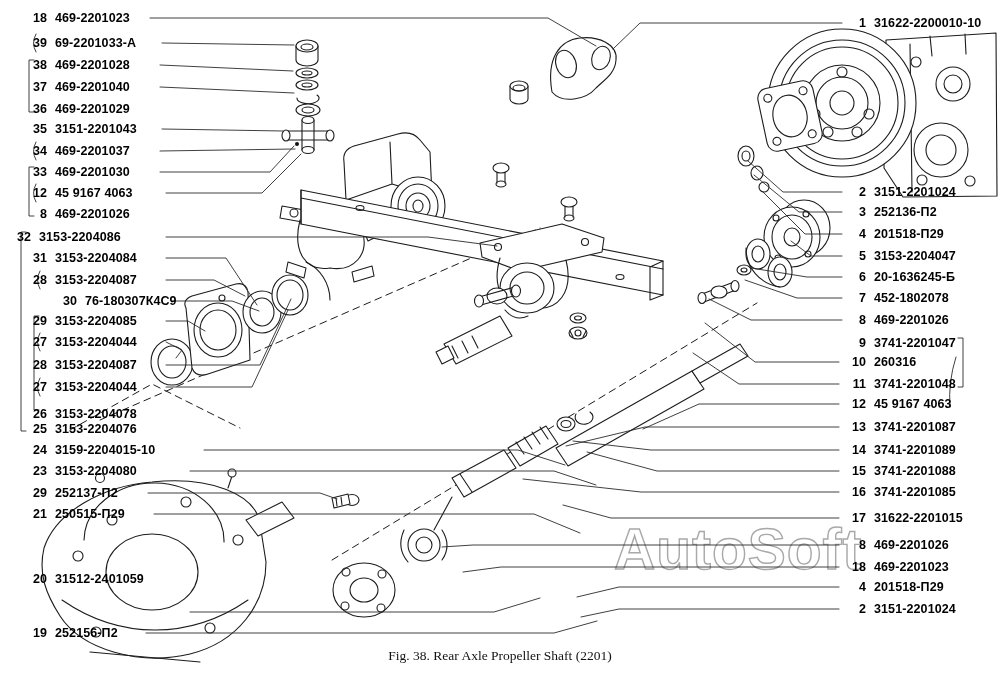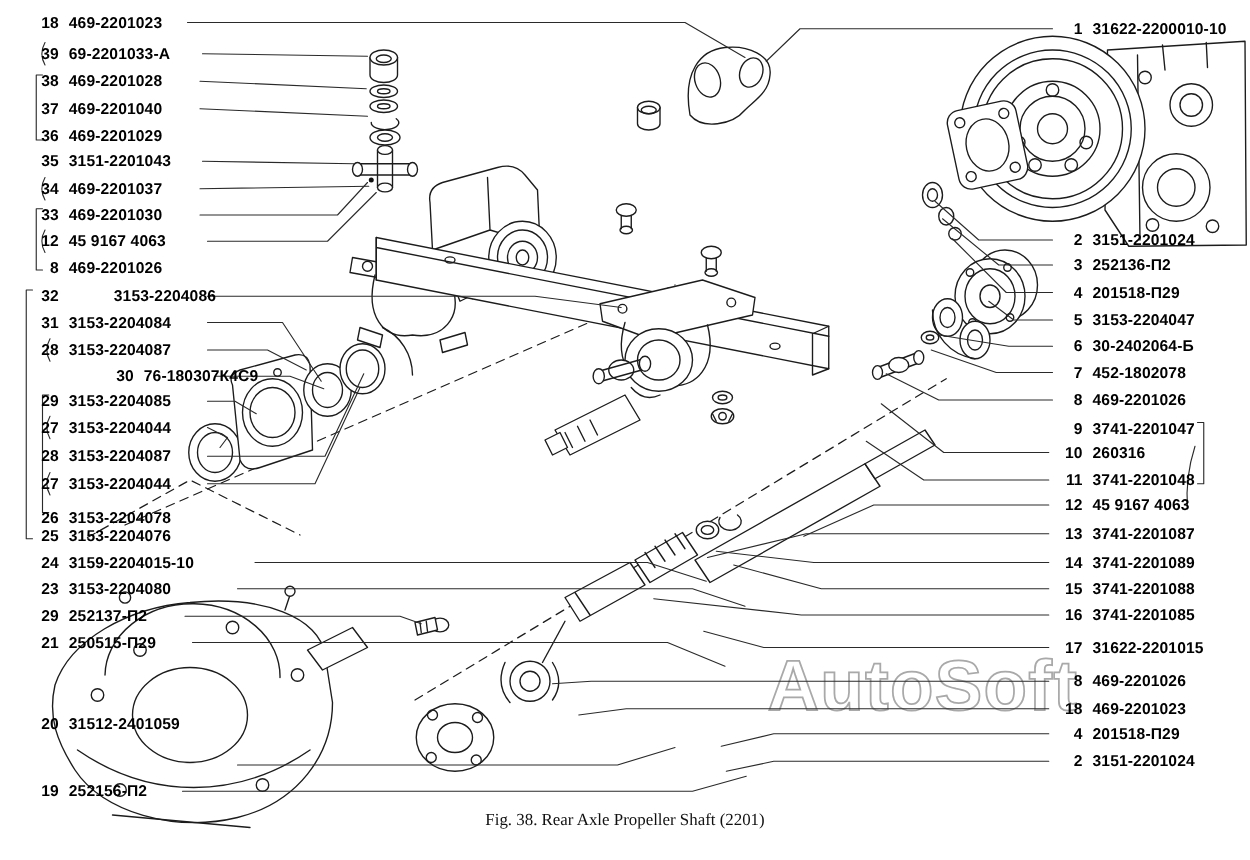--- a/index.html
+++ b/index.html
@@ -341,33 +341,33 @@
         <span class="code">469-2201030</span>
       </div>
       <div class="lblrow" style="left: 21px; top: 185px;">
         <span class="num">12</span>
         <span class="code">45 9167 4063</span>
       </div>
       <div class="lblrow" style="left: 21px; top: 206px;">
         <span class="num">8</span>
         <span class="code">469-2201026</span>
       </div>
-      <div class="lblrow" style="left: 21px; top: 229px; gap: 36px;">
+      <div class="lblrow" style="left: 5px; top: 229px;">
         <span class="num">32</span>
         <span class="code">3153-2204086</span>
       </div>
       <div class="lblrow" style="left: 21px; top: 250px;">
         <span class="num">31</span>
         <span class="code">3153-2204084</span>
       </div>
       <div class="lblrow" style="left: 21px; top: 272px;">
         <span class="num">28</span>
         <span class="code">3153-2204087</span>
       </div>
-      <div class="lblrow" style="left: 35px; top: 293px; padding-left: 46px;">
+      <div class="lblrow" style="left: 5px; top: 293px; padding-left: 46px;">
         <span class="num">30</span>
         <span class="code">76-180307К4С9</span>
       </div>
       <div class="lblrow" style="left: 21px; top: 313px;">
         <span class="num">29</span>
         <span class="code">3153-2204085</span>
       </div>
       <div class="lblrow" style="left: 21px; top: 334px;">
         <span class="num">27</span>
         <span class="code">3153-2204044</span>
@@ -429,21 +429,21 @@
       <div class="lblrow" style="left: 840px; top: 226px;">
         <span class="num">4</span>
         <span class="code">201518-П29</span>
       </div>
       <div class="lblrow" style="left: 840px; top: 248px;">
         <span class="num">5</span>
         <span class="code">3153-2204047</span>
       </div>
       <div class="lblrow" style="left: 840px; top: 269px;">
         <span class="num">6</span>
-        <span class="code">30-2402064-Б</span>
+        <span class="code">20-1636245-Б</span>
       </div>
       <div class="lblrow" style="left: 840px; top: 290px;">
         <span class="num">7</span>
         <span class="code">452-1802078</span>
       </div>
       <div class="lblrow" style="left: 840px; top: 312px;">
         <span class="num">8</span>
         <span class="code">469-2201026</span>
       </div>
       <div class="lblrow" style="left: 840px; top: 335px;">

